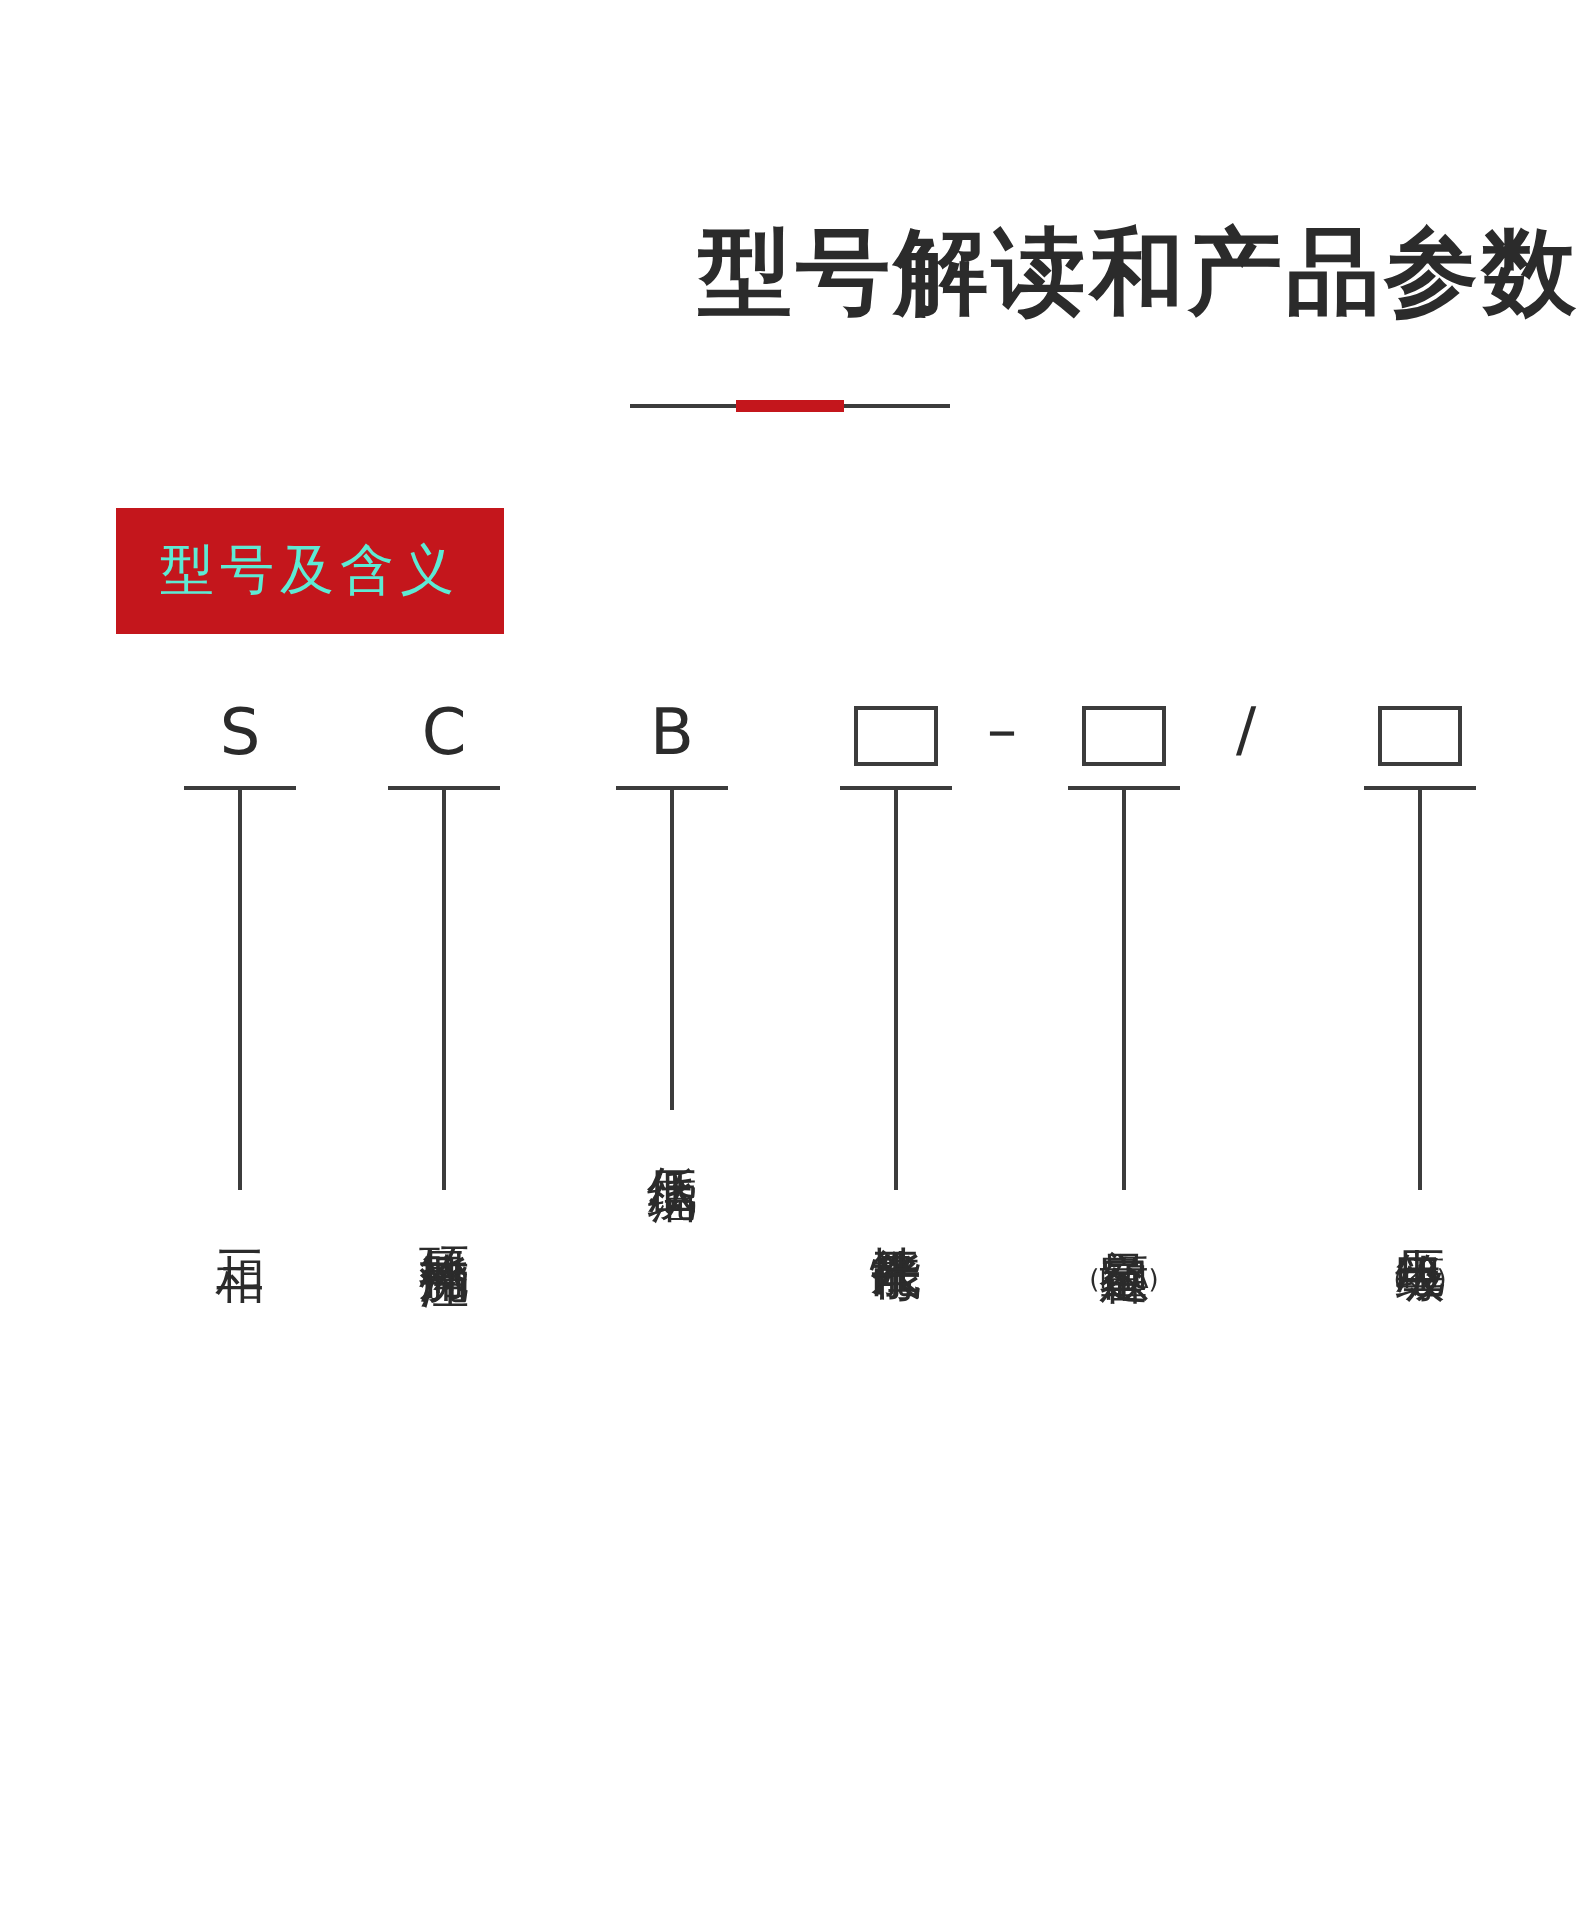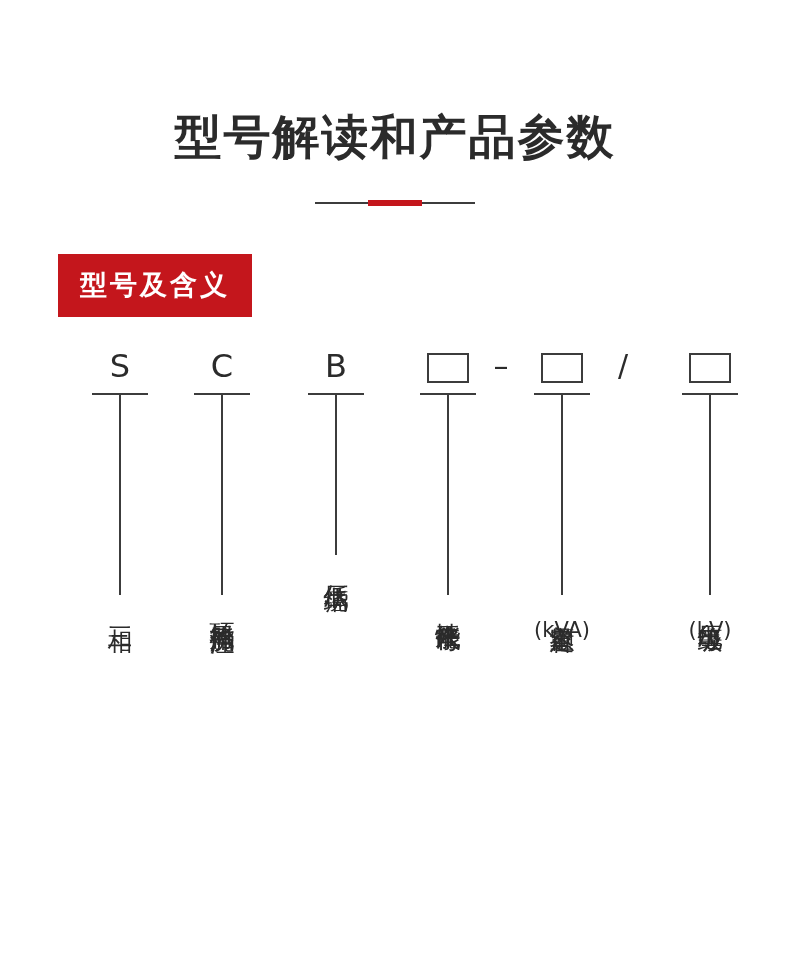--- a/index.html
+++ b/index.html
@@ -17,21 +17,21 @@
   }
 
   .page {
     width: 790px;
     height: 955px;
     position: relative;
   }
 
   
   .title {
-    text-align: center;
+    text-align: right;
     font-size: 47px;
     font-weight: bold;
     letter-spacing: 2px;
     color: #2b2b2b;
     padding-top: 78px;
     line-height: 1.2;
     font-family: "DejaVu Sans", "Liberation Sans", sans-serif;
   }
 
   .divider {
@@ -58,23 +58,23 @@
   }
 
   
   .section-tag-wrap {
     margin-top: 48px;
     padding-left: 58px;
   }
   .section-tag {
     display: inline-block;
     background: #c4161c;
-    color: #ffffff;
+    color: #5eead4;
     font-size: 27px;
-    font-weight: bold;
+    font-weight: normal;
     letter-spacing: 3px;
     padding: 13px 22px 14px 22px;
     font-family: "DejaVu Sans", "Liberation Sans", sans-serif;
   }
 
   
   .diagram {
     position: relative;
     margin-top: 28px;
     height: 600px;
@@ -123,22 +123,22 @@
     text-orientation: upright;
     font-size: 25px;
     line-height: 1.08;
     letter-spacing: 1px;
     color: #2b2b2b;
     display: inline-block;
     font-family: "DejaVu Sans", "Liberation Sans", sans-serif;
   }
 
   .unit {
-    margin-top: 5px;
-    font-size: 21px;
+    margin-top: 20px;
+    font-size: 13px;
     color: #2b2b2b;
     font-family: "DejaVu Sans", "Liberation Sans", sans-serif;
   }
 
   .sep {
     position: absolute;
     top: 0;
     font-size: 30px;
     color: #2b2b2b;
     height: 42px;

